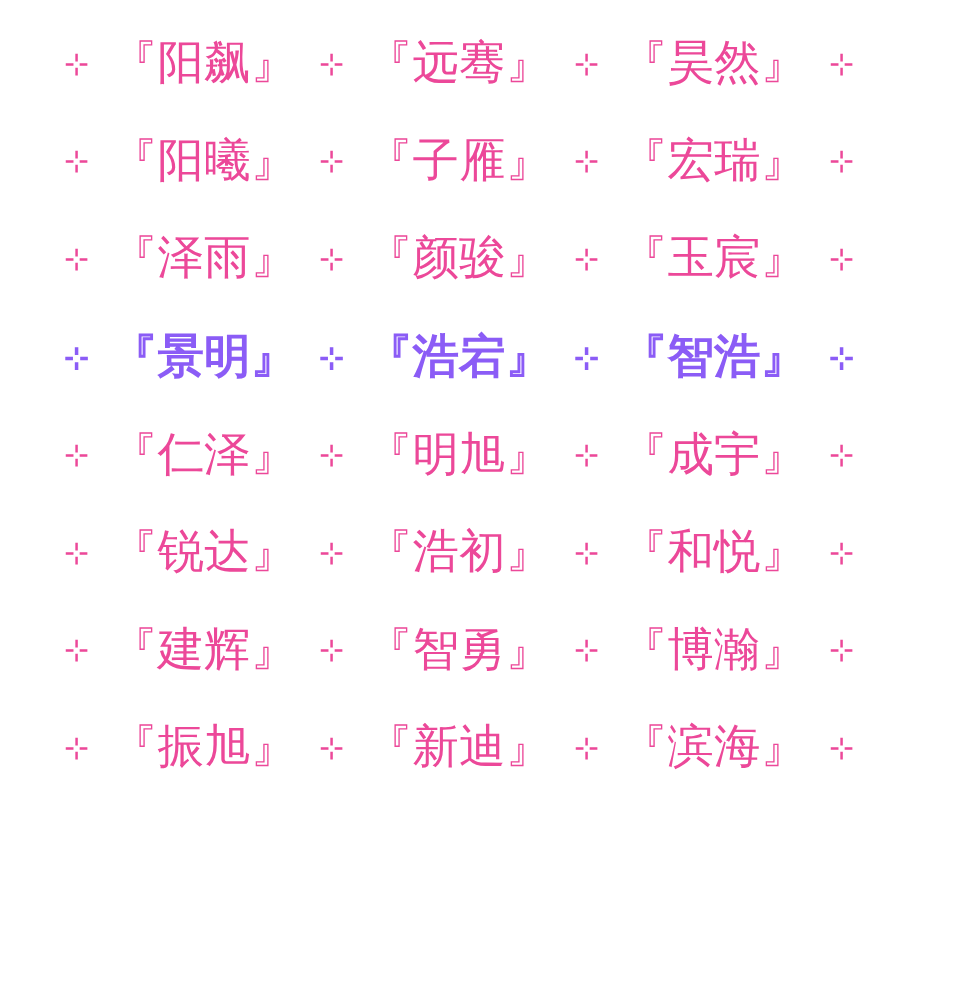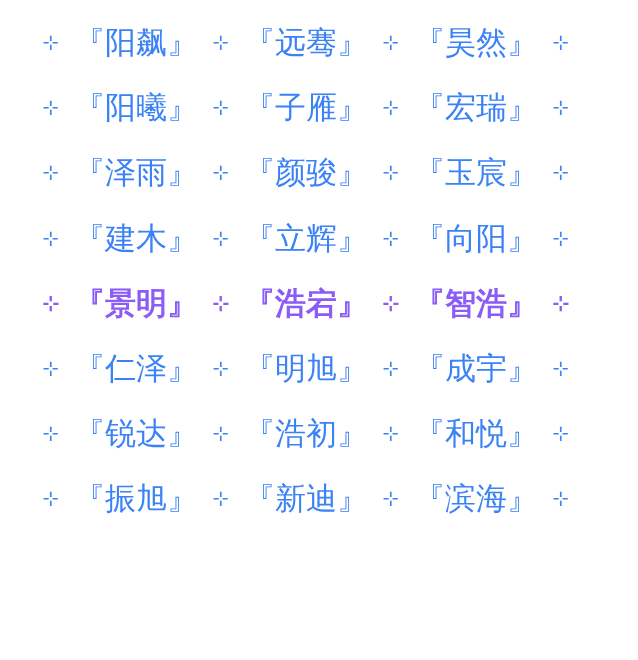--- a/index.html
+++ b/index.html
@@ -1,47 +1,47 @@
 <!DOCTYPE html>
 <html><head>
   <meta charset="utf-8">
   <style>
     html, body { margin: 0; padding: 0; background: #ffffff; }
     body { width: 638px; height: 660px; overflow: hidden; position: relative; }
     .list { position: absolute; left: 36px; top: 10px; }
     .row {
       height: 65.2px; line-height: 65px; white-space: nowrap;
       font-family: "DejaVu Sans", "Liberation Sans", sans-serif;
-      font-size: 31px; color: #3b82f6; letter-spacing: 0px;
+      font-size: 31px; color: #ec4899; letter-spacing: 0px;
     }
     .row.hl { color: #8b5cf6; font-weight: bold; }
     .sep { display: inline-block; width: 30px; text-align: center; font-size: 20px; vertical-align: top; }
     .name { display: inline-block; width: 140px; text-align: center; }
   </style>
 </head>
 <body>
 
 <div class="list">
   <div class="row">
     <span class="sep">⊹</span><span class="name">『阳飙』</span><span class="sep">⊹</span><span class="name">『远骞』</span><span class="sep">⊹</span><span class="name">『昊然』</span><span class="sep">⊹</span>
   </div>
   <div class="row">
     <span class="sep">⊹</span><span class="name">『阳曦』</span><span class="sep">⊹</span><span class="name">『子雁』</span><span class="sep">⊹</span><span class="name">『宏瑞』</span><span class="sep">⊹</span>
   </div>
   <div class="row">
     <span class="sep">⊹</span><span class="name">『泽雨』</span><span class="sep">⊹</span><span class="name">『颜骏』</span><span class="sep">⊹</span><span class="name">『玉宸』</span><span class="sep">⊹</span>
   </div>
-  <div class="row">
-    <span class="sep">⊹</span><span class="name">『建木』</span><span class="sep">⊹</span><span class="name">『立辉』</span><span class="sep">⊹</span><span class="name">『向阳』</span><span class="sep">⊹</span>
-  </div>
   <div class="row hl">
     <span class="sep">⊹</span><span class="name">『景明』</span><span class="sep">⊹</span><span class="name">『浩宕』</span><span class="sep">⊹</span><span class="name">『智浩』</span><span class="sep">⊹</span>
   </div>
   <div class="row">
     <span class="sep">⊹</span><span class="name">『仁泽』</span><span class="sep">⊹</span><span class="name">『明旭』</span><span class="sep">⊹</span><span class="name">『成宇』</span><span class="sep">⊹</span>
   </div>
   <div class="row">
     <span class="sep">⊹</span><span class="name">『锐达』</span><span class="sep">⊹</span><span class="name">『浩初』</span><span class="sep">⊹</span><span class="name">『和悦』</span><span class="sep">⊹</span>
   </div>
   <div class="row">
+    <span class="sep">⊹</span><span class="name">『建辉』</span><span class="sep">⊹</span><span class="name">『智勇』</span><span class="sep">⊹</span><span class="name">『博瀚』</span><span class="sep">⊹</span>
+  </div>
+  <div class="row">
     <span class="sep">⊹</span><span class="name">『振旭』</span><span class="sep">⊹</span><span class="name">『新迪』</span><span class="sep">⊹</span><span class="name">『滨海』</span><span class="sep">⊹</span>
   </div>
 </div>
 
 </body></html>

